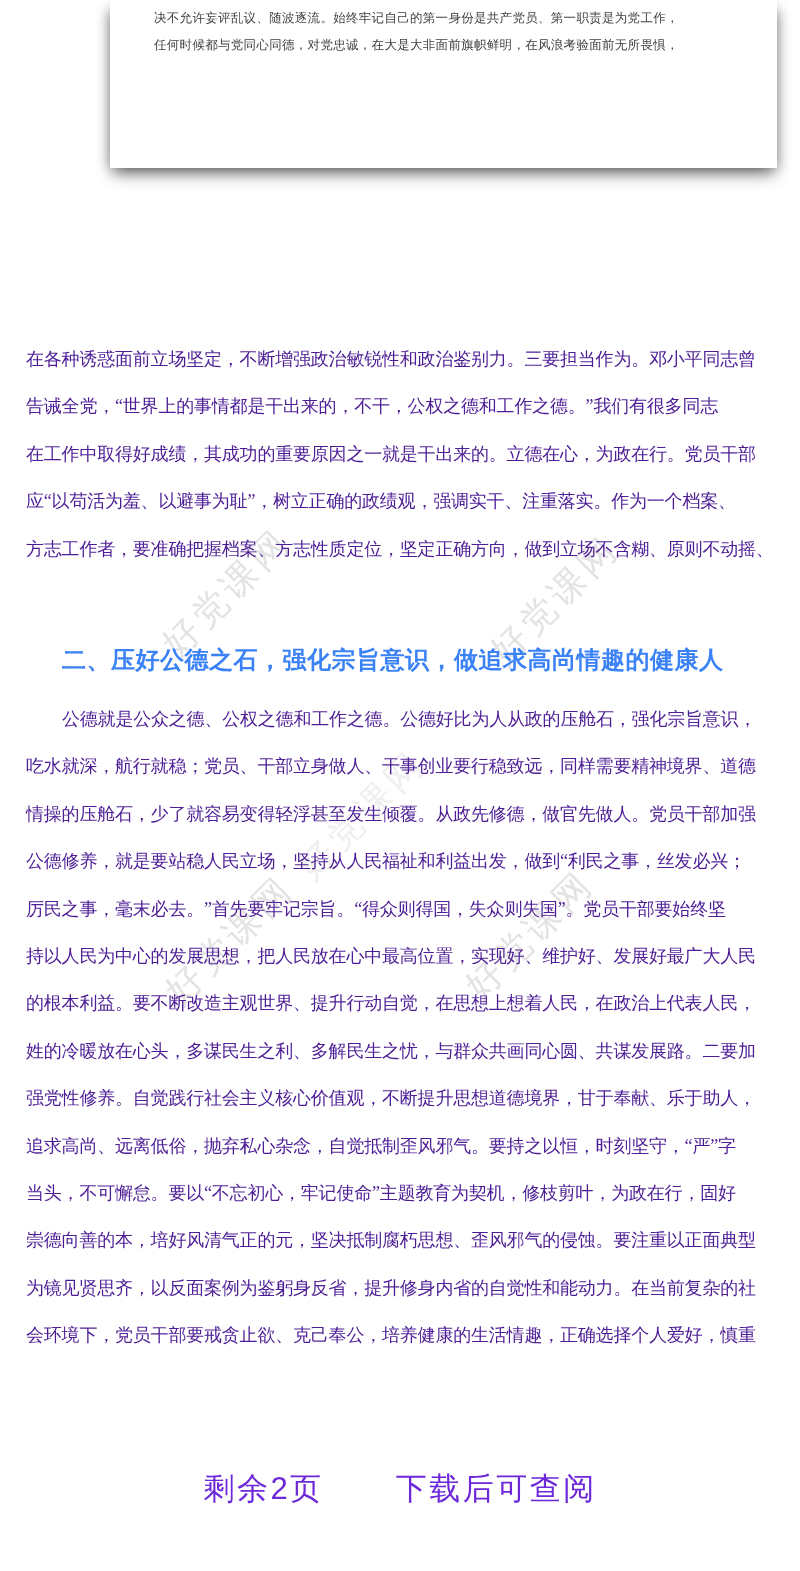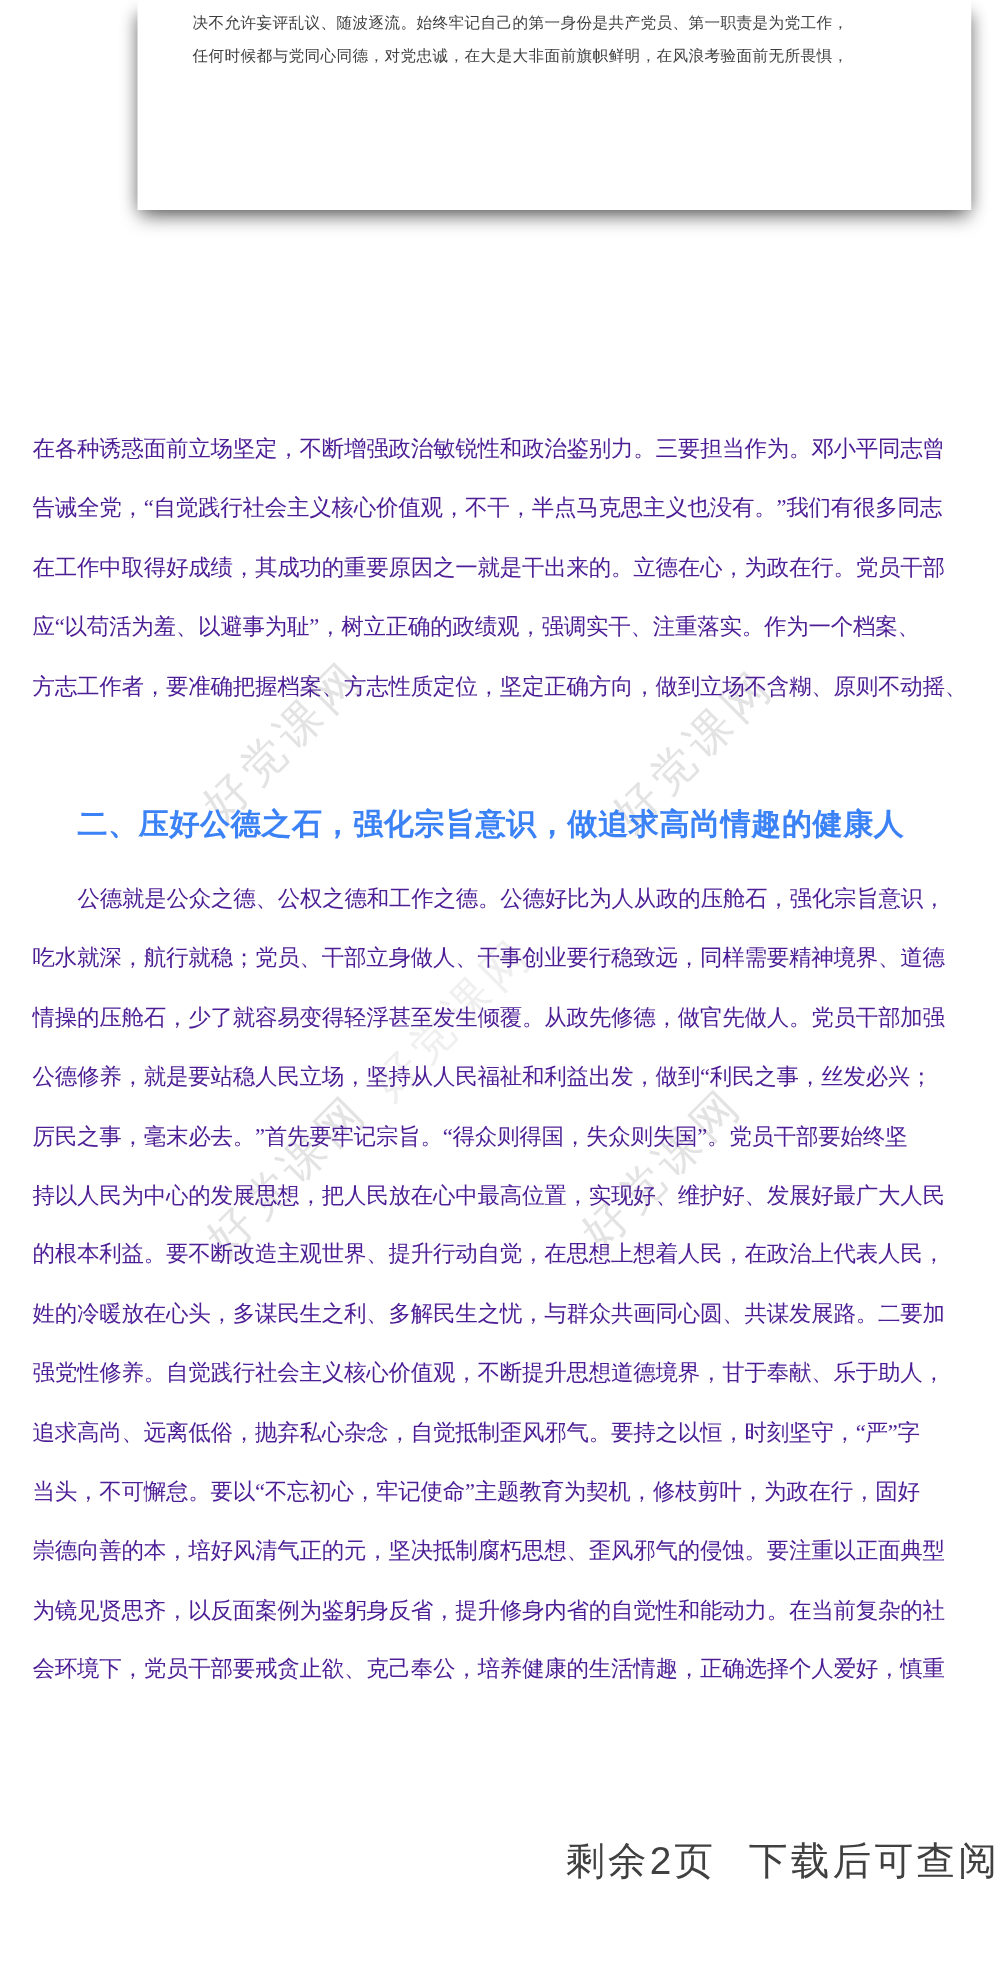--- a/index.html
+++ b/index.html
@@ -86,28 +86,28 @@
     white-space: nowrap;
   }
 
   
   .footer-notice {
     position: absolute;
     left: 0;
     top: 1468px;
     width: 100%;
     display: flex;
-    justify-content: flex-end;
-    gap: 26px;
+    justify-content: center;
+    gap: 72px;
     z-index: 1;
     font-family: "Liberation Sans", "DejaVu Sans", sans-serif;
     font-size: 31px;
     font-weight: 500;
     letter-spacing: 2.5px;
-    color: #404040;
+    color: #6d28d9;
     white-space: nowrap;
   }
 </style>
 </head>
 <body>
 
 <div class="screen">
 
   <span class="wm wm1">好党课网</span>
   <span class="wm wm2">好党课网</span>
@@ -117,21 +117,21 @@
 
   <div class="page-card">
     <div class="page-card-text">
       <div class="pline">决不允许妄评乱议、随波逐流。始终牢记自己的第一身份是共产党员、第一职责是为党工作，</div>
       <div class="pline">任何时候都与党同心同德，对党忠诚，在大是大非面前旗帜鲜明，在风浪考验面前无所畏惧，</div>
     </div>
   </div>
 
   <div class="doc-block block1">
     <div class="doc-line">在各种诱惑面前立场坚定，不断增强政治敏锐性和政治鉴别力。三要担当作为。邓小平同志曾</div>
-    <div class="doc-line">告诫全党，“自觉践行社会主义核心价值观，不干，半点马克思主义也没有。”我们有很多同志</div>
+    <div class="doc-line">告诫全党，“世界上的事情都是干出来的，不干，公权之德和工作之德。”我们有很多同志</div>
     <div class="doc-line">在工作中取得好成绩，其成功的重要原因之一就是干出来的。立德在心，为政在行。党员干部</div>
     <div class="doc-line">应“以苟活为羞、以避事为耻”，树立正确的政绩观，强调实干、注重落实。作为一个档案、</div>
     <div class="doc-line">方志工作者，要准确把握档案、方志性质定位，坚定正确方向，做到立场不含糊、原则不动摇、</div>
   </div>
 
   <div class="doc-heading">二、压好公德之石，强化宗旨意识，做追求高尚情趣的健康人</div>
 
   <div class="doc-block block2">
     <div class="doc-line indent">公德就是公众之德、公权之德和工作之德。公德好比为人从政的压舱石，强化宗旨意识，</div>
     <div class="doc-line">吃水就深，航行就稳；党员、干部立身做人、干事创业要行稳致远，同样需要精神境界、道德</div>

